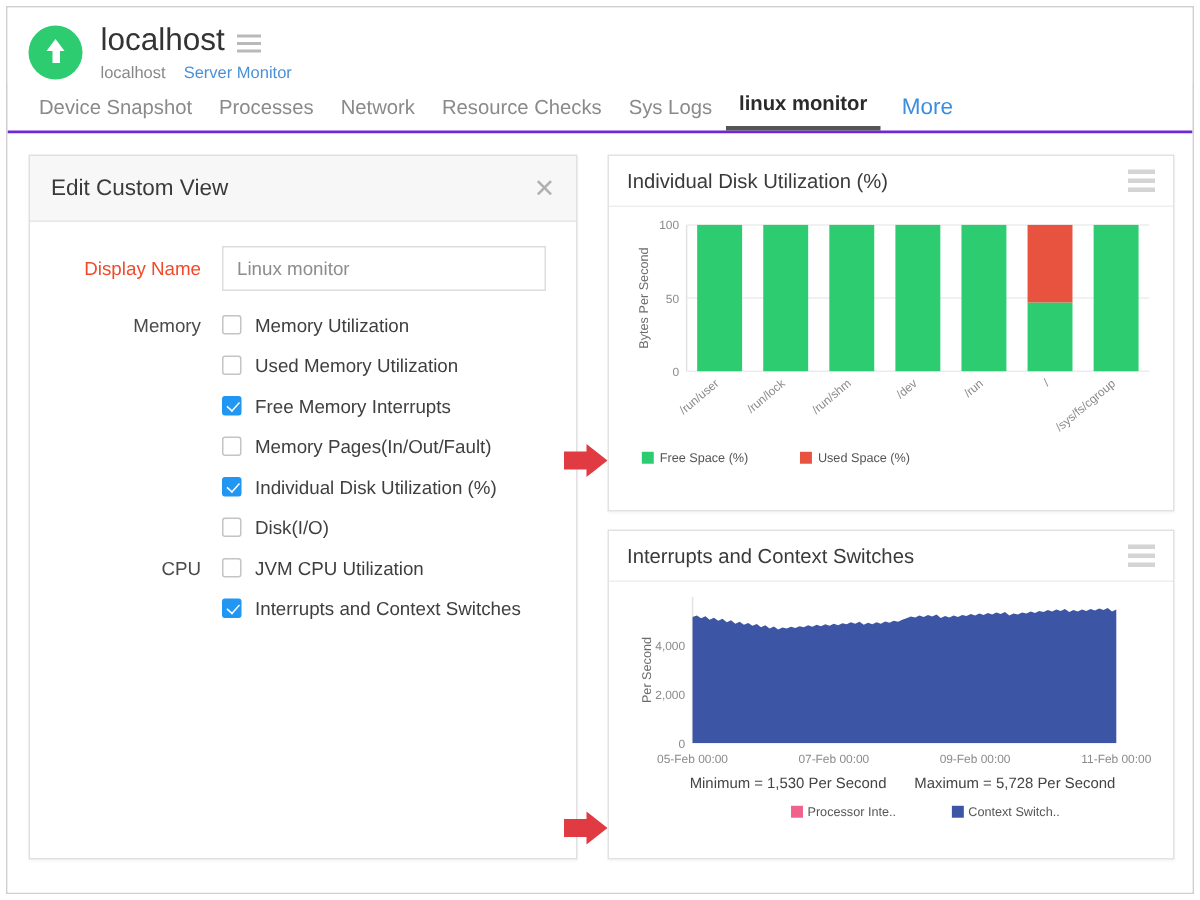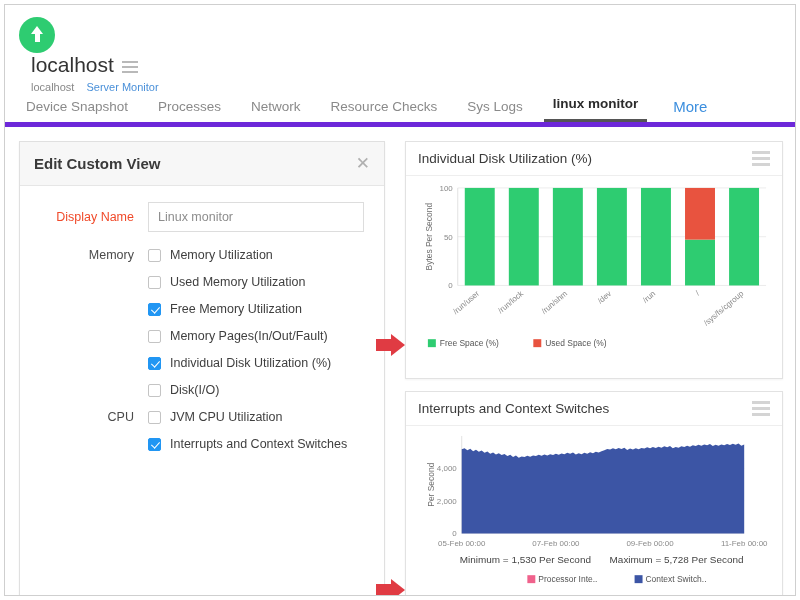--- a/index.html
+++ b/index.html
@@ -12,21 +12,21 @@
   .app {
     position: absolute; left: 4px; top: 4px;
     width: 792px; height: 592px;
     border: 1px solid #cfcfcf;
     background: #ffffff;
     overflow: hidden;
   }
 
   
   .header { padding: 10px 0 0 14px; background:#fff; }
-  .hdr-row { display: flex; align-items: flex-start; flex-direction: column; }
+  .hdr-row { display: flex; align-items: flex-start; }
   .logo {
     width: 36px; height: 36px; border-radius: 50%;
     background: #2ecc71; position: relative; flex: 0 0 auto;
     margin-top: 2px;
   }
   .logo .up-arrow {
     position: absolute; left: 50%; top: 50%;
     transform: translate(-50%,-50%);
     width: 0; height: 0;
   }
@@ -43,22 +43,22 @@
   .hdr-title-row { display:flex; align-items:center; gap:8px; }
   .hdr-title { font-size: 21px; color:#333; font-weight:400; line-height:24px; }
   .burger-sm { display:flex; flex-direction:column; gap:3px; margin-top:3px; cursor:pointer;}
   .burger-sm i { display:block; width:16px; height:2px; background:#b9b9b9; }
   .hdr-sub { margin-top: 4px; font-size: 11px; display:flex; gap:12px; align-items:center; }
   .hdr-sub .crumb { color:#888; }
   .hdr-sub .link { color:#4a90d9; }
 
   
   .tabs {
-    display:flex; align-items:flex-end; gap:12px;
-    padding: 10px 0 0 12px; border-bottom: 5px solid #6d28d9;
+    display:flex; align-items:flex-end; gap:0;
+    padding: 10px 0 0 12px; border-bottom: 2px solid #6d28d9;
     height: 34px;
   }
   .tab {
     font-size: 13.5px; color:#8a8a8a; padding: 0 9px 8px 9px;
     cursor:pointer; white-space:nowrap; line-height:14px;
   }
   .tab.active { color:#2b2b2b; font-weight:bold; border-bottom:3px solid #555; }
   .tab.more { color:#3b8ede; font-size:15px; padding-left:14px; }
 
   
@@ -69,35 +69,35 @@
     position:absolute; left:14px; top:14px;
     width: 366px; height: 470px;
     background:#fff; border:1px solid #e0e0e0;
     box-shadow: 0 1px 2px rgba(0,0,0,.05);
     display:flex; flex-direction:column;
   }
   .edit-head {
     height: 44px; background:#f7f7f7; border-bottom:1px solid #e6e6e6;
     display:flex; align-items:center; padding: 0 14px;
   }
-  .edit-head h2 { font-size:15px; font-weight:700; color:#3a3a3a; flex:1; }
+  .edit-head h2 { font-size:15px; font-weight:400; color:#3a3a3a; flex:1; }
   .close-x { font-size:17px; color:#b0b0b0; cursor:pointer; line-height:1; }
   .edit-body { flex:1; padding: 16px 0 0 0; overflow:hidden; }
 
   .field-row { display:flex; align-items:center; margin-bottom: 16px; padding-right:20px;}
   .field-label {
     width: 128px; text-align:right; padding-right:14px;
     font-size:12.5px; color:#f04a2a;
   }
   .text-input {
     flex:1; height:30px; border:1px solid #ddd; background:#fff;
     font-size:12.5px; color:#8d8d8d; padding: 0 9px;
     font-family:"Liberation Sans", sans-serif;
   }
-  .cb-row { display:flex; align-items:center; margin-bottom: 13px; }
+  .cb-row { display:flex; margin-bottom: 13px; }
   .cb-group-label {
     width: 128px; text-align:right; padding-right:14px;
     font-size:12.5px; color:#4a4a4a;
   }
   .cb {
     width:13px; height:13px; border:1px solid #c4c4c4; border-radius:2px;
     background:#fff; flex:0 0 auto; position:relative; cursor:pointer;
   }
   .cb.checked { background:#2196f3; border-color:#2196f3; }
   .cb.checked::after {
@@ -206,21 +206,21 @@
           <span class="cb-label">Memory Utilization</span>
         </div>
         <div class="cb-row">
           <div class="cb-group-label"></div>
           <span class="cb"></span>
           <span class="cb-label">Used Memory Utilization</span>
         </div>
         <div class="cb-row">
           <div class="cb-group-label"></div>
           <span class="cb checked"></span>
-          <span class="cb-label">Free Memory Utilization</span>
+          <span class="cb-label">Free Memory Interrupts</span>
         </div>
         <div class="cb-row">
           <div class="cb-group-label"></div>
           <span class="cb"></span>
           <span class="cb-label">Memory Pages(In/Out/Fault)</span>
         </div>
 
         <div class="cb-row">
           <div class="cb-group-label"></div>
           <span class="cb checked"></span>

